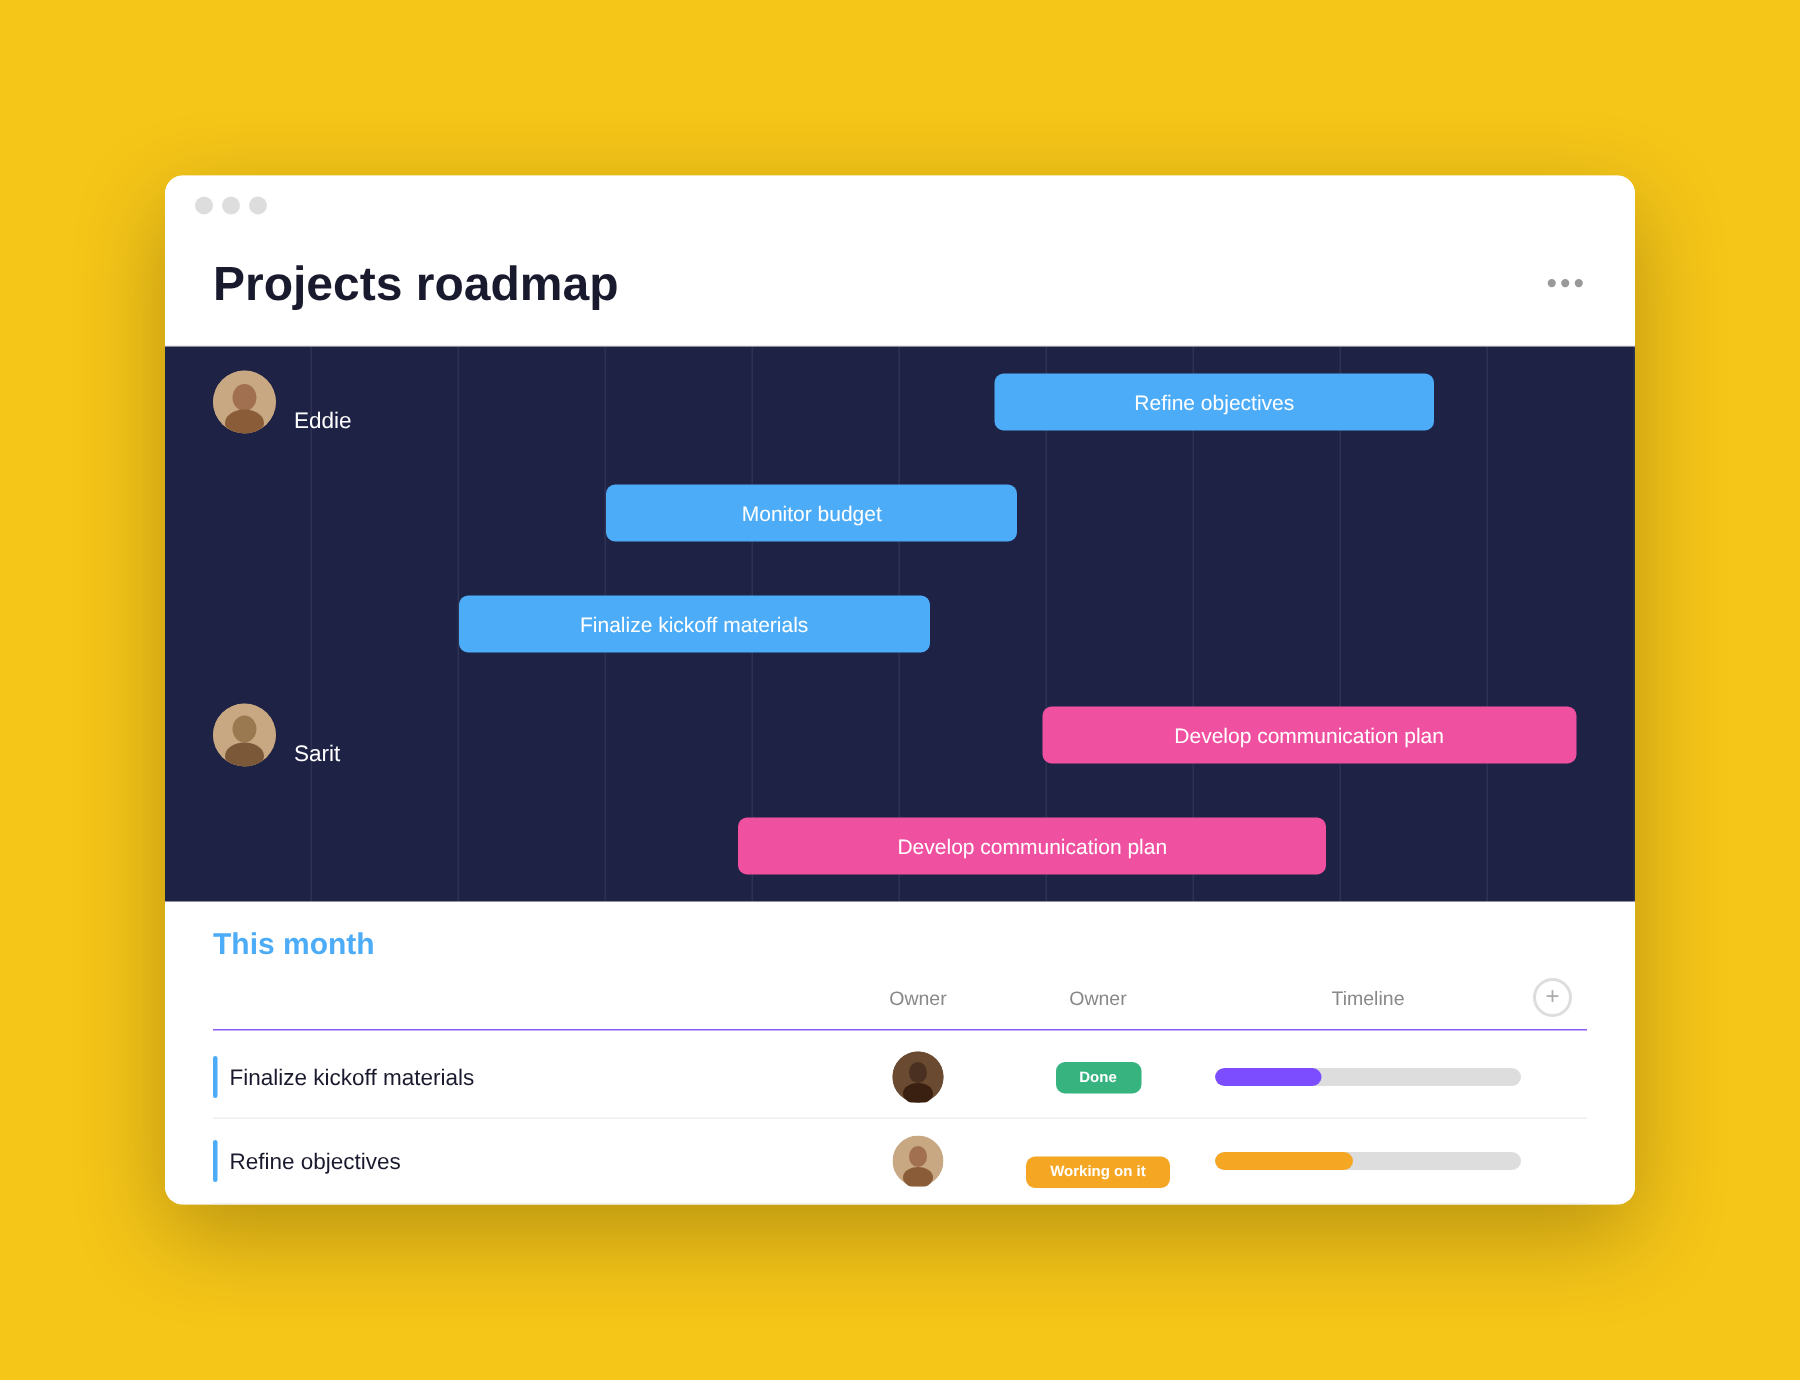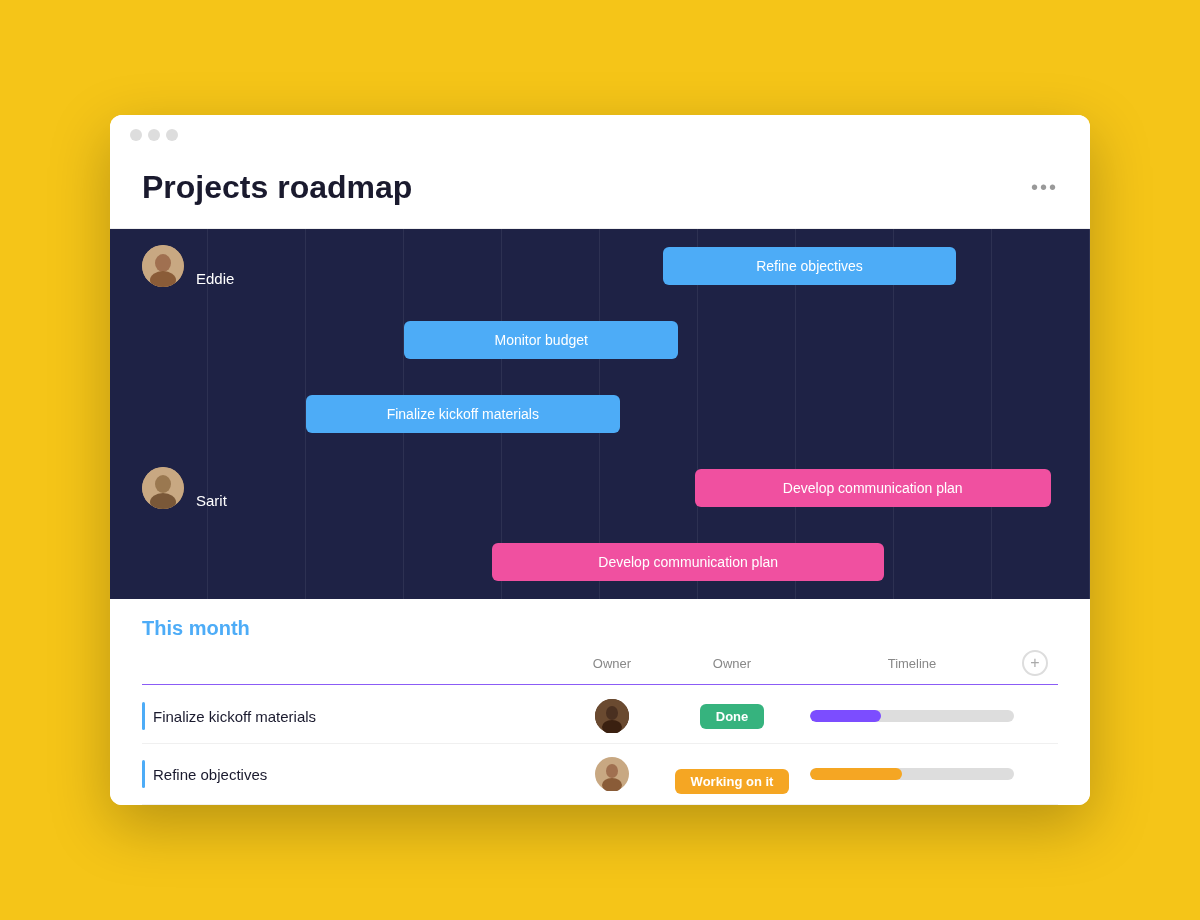--- a/index.html
+++ b/index.html
@@ -192,21 +192,21 @@
       align-items: center;
       justify-content: center;
       font-size: 13px;
       font-weight: 600;
       color: #fff;
     }
     .list-status { width: 140px; display: flex; justify-content: center; }
     .status-badge {
       padding: 5px 16px;
       border-radius: 6px;
-      font-size: 13px;
+      font-size: 10px;
       font-weight: 600;
       color: #fff;
     }
     .status-done { background: #36b37e; }
     .status-working { background: #f5a623; margin-top: 15px; }
     .list-timeline { width: 220px; display: flex; align-items: center; padding: 0 8px; }
     .timeline-bar-bg {
       width: 100%;
       height: 12px;
       background: #ddd;

